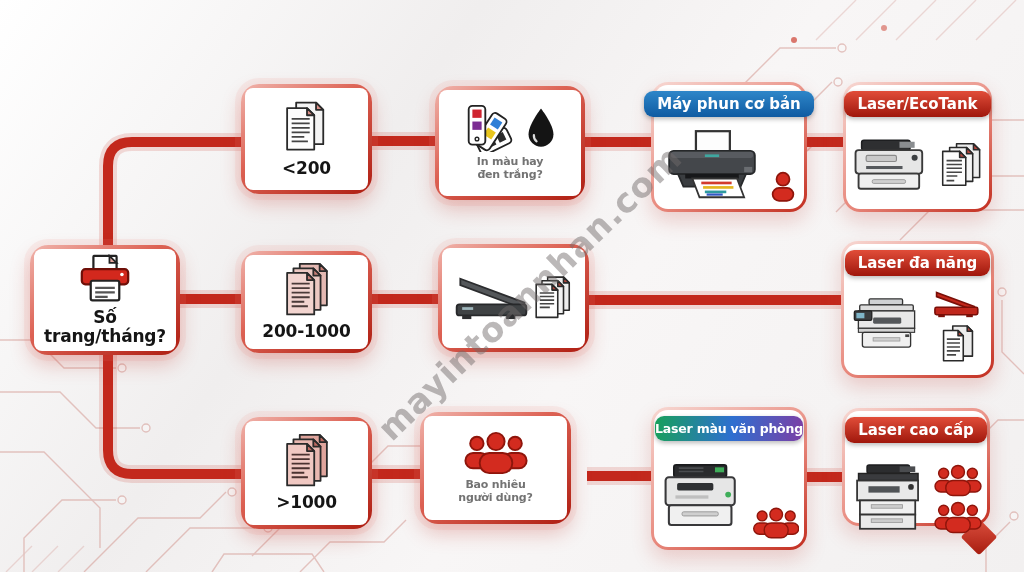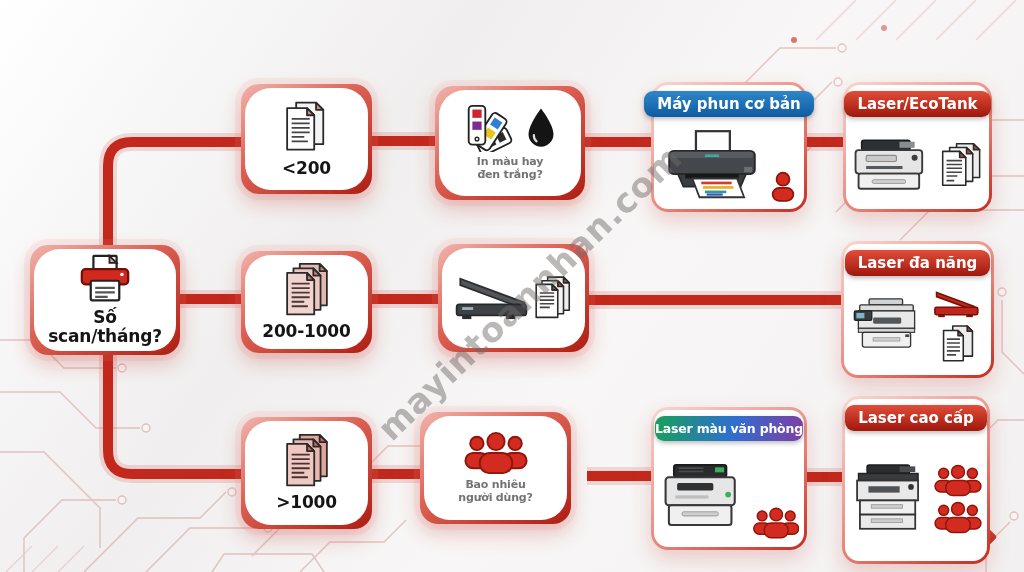--- a/index.html
+++ b/index.html
@@ -10,21 +10,21 @@
   }
   svg{display:block}
   .deco,.connectors{position:absolute;left:0;top:0;z-index:0}
   .connectors{z-index:1}
   .tail{position:absolute;left:966px;top:524px;width:26px;height:26px;z-index:2;
     background:linear-gradient(135deg,#df5240,#a61c0f);transform:rotate(45deg);border-radius:3px}
   
   .qbox{position:absolute;z-index:3;border-radius:18px;padding:4px;box-sizing:border-box;
     background:linear-gradient(145deg,#f0b4ac 0%,#dd6254 42%,#ae1d11 100%);
     box-shadow:0 9px 20px rgba(190,50,40,.28),0 0 0 6px rgba(236,150,140,.12)}
-  .qbox-in{width:100%;height:100%;background:#fff;border-radius:26px;box-sizing:border-box;
+  .qbox-in{width:100%;height:100%;background:#fff;border-radius:8px;box-sizing:border-box;
     display:flex;flex-direction:column;align-items:center;justify-content:center;gap:4px;padding:5px}
   
   .card{position:absolute;z-index:3;border-radius:17px;padding:3px;box-sizing:border-box;
     background:linear-gradient(145deg,#f7d8d3 0%,#e8897d 55%,#c22d1f 100%);
     box-shadow:0 9px 20px rgba(190,60,50,.22)}
   .card-in{width:100%;height:100%;background:#fff;border-radius:14px;box-sizing:border-box;
     display:flex;flex-direction:column;align-items:center;justify-content:flex-start;gap:12px;padding:6px 5px}
   .art{display:flex;align-items:center;justify-content:center;gap:8px;flex:1;width:100%}
   .art-col{display:flex;flex-direction:column;align-items:center;justify-content:center;gap:4px}
   .lbl{font-weight:700;font-size:17px;color:#151515;text-align:center;line-height:1.12;letter-spacing:-.2px}
@@ -121,21 +121,21 @@
   <div class="qbox" style="left:30px;top:245px;width:150px;height:110px">
     <div class="qbox-in">
       <svg width="60" height="52" viewBox="0 0 64 56">
         <rect x="19" y="2" width="26" height="18" fill="#fff" stroke="#222" stroke-width="2.5" rx="1"></rect>
         <path d="M37,2 l8,8 h-8 z" fill="#e4a69e" stroke="#222" stroke-width="2"></path>
         <rect x="6" y="17" width="52" height="17" rx="4" fill="#d3281d" stroke="#6e0f08" stroke-width="2.5"></rect>
         <circle cx="51" cy="23" r="2" fill="#fff"></circle>
         <rect x="16" y="30" width="32" height="22" rx="2" fill="#fff" stroke="#222" stroke-width="2.5"></rect>
         <path d="M21,38 h22 M21,43 h22 M21,48 h14" stroke="#555" stroke-width="2.5"></path>
       </svg>
-      <div class="lbl">Số scan/tháng?</div>
+      <div class="lbl">Số trang/tháng?</div>
     </div>
   </div>
 
   <div class="qbox" style="left:241px;top:84px;width:131px;height:110px">
     <div class="qbox-in">
       <svg width="58" height="56" viewBox="0 0 64 62">
         <g stroke="#2a2a2a" stroke-width="2" stroke-linejoin="round">
           <path d="M20,4 h22 l8,8 v38 h-30 z" fill="#f4f4f4"></path>
             <path d="M42,4 l8,8 h-8 z" fill="#dc9188"></path>
           <path d="M10,10 h22 l8,8 v38 h-30 z" fill="#fdfdfd"></path>
@@ -366,21 +366,21 @@
           <rect x="1" y="23" width="24" height="16" rx="8" fill="#d32b1f" stroke="#8e150b" stroke-width="2"></rect>
           <circle cx="53" cy="13" r="7" fill="#d32b1f" stroke="#8e150b" stroke-width="2"></circle>
           <rect x="41" y="23" width="24" height="16" rx="8" fill="#d32b1f" stroke="#8e150b" stroke-width="2"></rect>
           <circle cx="33" cy="11" r="9" fill="#d32b1f" stroke="#8e150b" stroke-width="2"></circle>
           <rect x="16" y="23" width="34" height="21" rx="10" fill="#d32b1f" stroke="#8e150b" stroke-width="2"></rect>
         </svg>
       </div>
     </div>
   </div>
 
-  <div class="card" style="left:842px;top:396px;width:148px;height:168px">
+  <div class="card" style="left:842px;top:408px;width:148px;height:118px">
     <div class="card-in">
       <div class="pill pill-red">Laser cao cấp</div>
       <div class="art" style="gap:6px">
         <svg width="82" height="88" viewBox="0 0 110 100">
           <rect x="24" y="2" width="60" height="12" rx="3" fill="#2c2d2f" stroke="#1c1d1f" stroke-width="2"></rect>
           <rect x="70" y="4" width="22" height="8" fill="#4a4c4f"></rect>
           <rect x="12" y="14" width="84" height="10" fill="#3a3b3e" stroke="#222" stroke-width="2"></rect>
           <rect x="10" y="24" width="86" height="28" fill="#e9e9e9" stroke="#333" stroke-width="2.5"></rect>
           <rect x="26" y="32" width="44" height="9" fill="#505356"></rect>
           <circle cx="86" cy="33" r="4" fill="#333"></circle>

